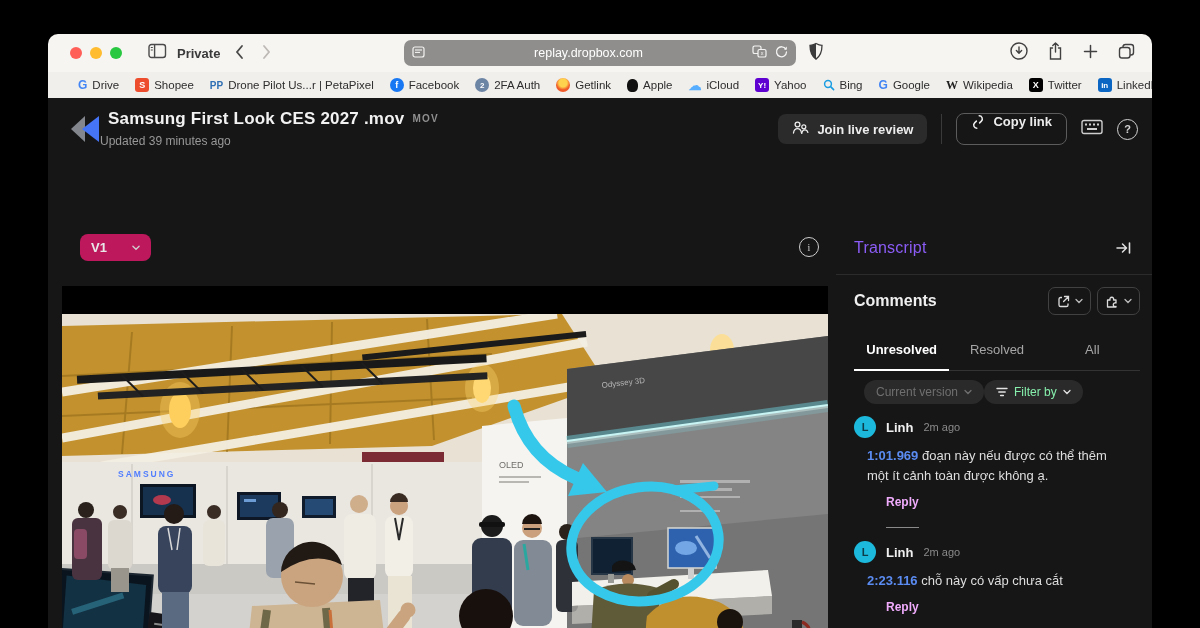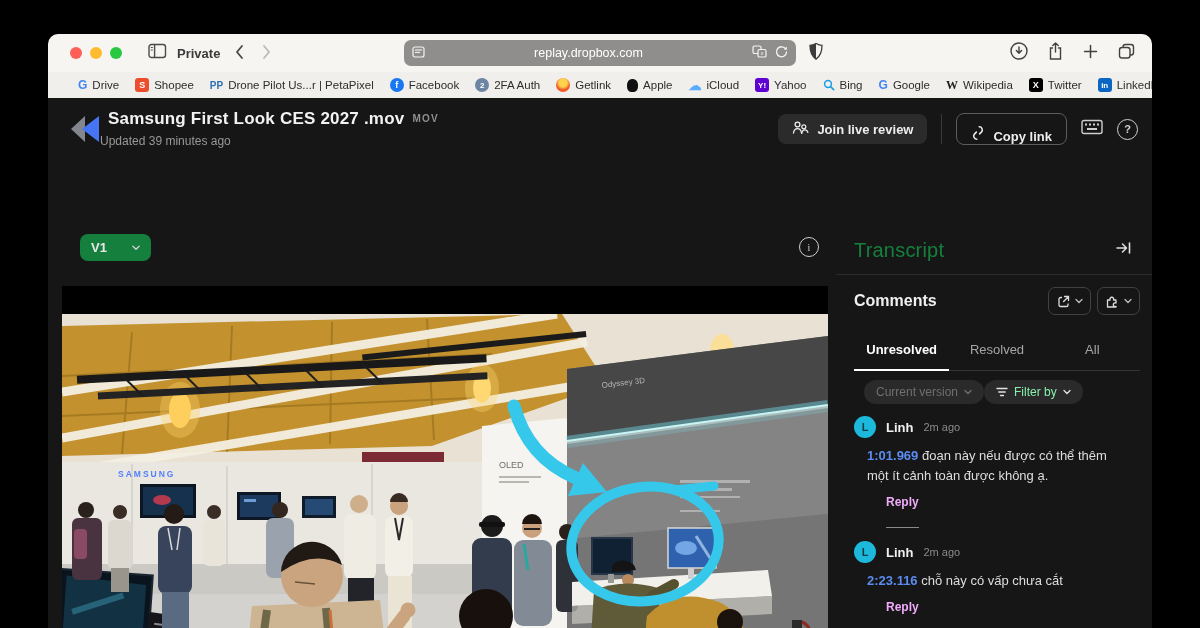--- a/index.html
+++ b/index.html
@@ -41,33 +41,33 @@
 
   
   .app{position:absolute;left:0;top:64px;width:1104px;height:530px;background:#161616;color:#e9e9e9;}
   .app-header{position:absolute;left:0;top:0;width:100%;height:62px;}
   .logo{position:absolute;left:20px;top:14px;}
   .vtitle{position:absolute;left:60px;top:11px;font-size:17px;font-weight:600;color:#f2f2f2;letter-spacing:.2px;}
   .vbadge{font-size:10px;font-weight:600;color:#8f8f8f;letter-spacing:.12em;margin-left:8px;vertical-align:2px;}
   .vupdated{position:absolute;left:52px;top:36px;font-size:12px;color:#989898;}
   .hdr-actions{position:absolute;right:14px;top:0;height:62px;display:flex;align-items:center;gap:14px;}
   .btn-dark{display:flex;align-items:center;gap:8px;background:#2b2b2b;border-radius:8px;height:30px;padding:0 14px;font-size:13px;font-weight:600;color:#ededed;}
-  .btn-outline{display:flex;align-items:flex-end;gap:8px;border:1px solid #5c5c5c;border-radius:8px;height:30px;padding:0 14px;font-size:13px;font-weight:600;color:#ededed;}
+  .btn-outline{display:flex;align-items:flex-start;gap:8px;border:1px solid #5c5c5c;border-radius:8px;height:30px;padding:0 14px;font-size:13px;font-weight:600;color:#ededed;}
   .vdiv{width:1px;height:30px;background:#3a3a3a;}
   .circle-ic{width:19px;height:19px;border:1.5px solid #d2d2d2;border-radius:50%;display:flex;align-items:center;justify-content:center;font-size:11px;font-weight:700;color:#d2d2d2;}
 
-  .version-btn{position:absolute;left:32px;top:136px;height:27px;display:flex;align-items:center;gap:25px;background:#15803d;border-radius:8px;padding:0 11px;font-size:13px;font-weight:600;color:#e8e8e8;}
+  .version-btn{position:absolute;left:32px;top:136px;height:27px;display:flex;align-items:center;gap:25px;background:#be185d;border-radius:8px;padding:0 11px;font-size:13px;font-weight:600;color:#e8e8e8;}
   .info-ic{position:absolute;left:751px;top:139px;width:18px;height:18px;border:1.4px solid #cfcfcf;border-radius:50%;display:flex;align-items:center;justify-content:center;font-size:10px;color:#cfcfcf;font-family:"Liberation Serif",serif;}
   .video-box{position:absolute;left:14px;top:188px;width:766px;height:406px;background:#000;}
   .video-box svg{display:block;}
 
   
   .panel{position:absolute;left:788px;top:126px;width:316px;height:468px;}
   .transcript-row{position:absolute;left:0;top:0;width:100%;height:50px;border-bottom:1px solid #2b2b2b;}
-  .transcript-title{position:absolute;left:18px;top:15px;font-size:20px;color:#15803d;letter-spacing:.2px;}
+  .transcript-title{position:absolute;left:18px;top:15px;font-size:16px;color:#8b5cf6;letter-spacing:.2px;}
   .collapse-ic{position:absolute;right:20px;top:16px;}
   .comments-row{position:absolute;left:18px;right:12px;top:60px;height:34px;display:flex;align-items:center;}
   .comments-title{font-size:16px;font-weight:700;color:#f0f0f0;}
   .cr-actions{margin-left:auto;display:flex;gap:6px;}
   .ic-btn{display:flex;align-items:center;gap:4px;border:1px solid #414141;border-radius:7px;height:26px;padding:0 7px;}
   .tabs{position:absolute;left:18px;right:12px;top:104px;height:42px;display:flex;border-bottom:1px solid #333;}
   .tab{flex:1;display:flex;align-items:center;justify-content:center;font-size:13px;color:#a6a6a6;position:relative;}
   .tab.active{color:#fff;font-weight:600;}
   .tab.active::after{content:"";position:absolute;left:0;right:0;bottom:-1px;height:2px;background:#fff;}
   .pill-row{position:absolute;left:28px;top:156px;display:flex;justify-content:space-between;}

